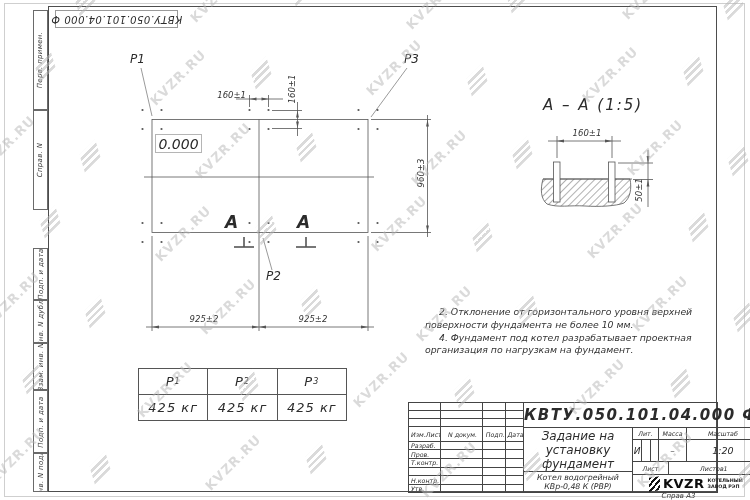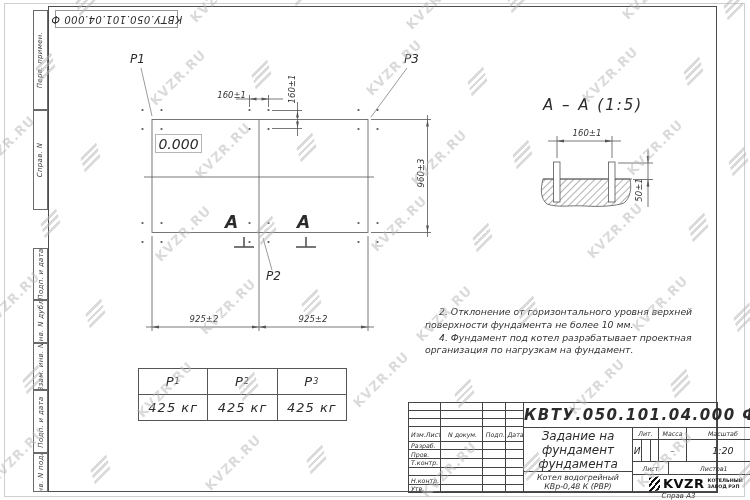--- a/index.html
+++ b/index.html
@@ -294,21 +294,21 @@
           <div class="tb-cell" style="width: 32px;">Утв.</div>
           <div class="tb-cell" style="width: 43px;"></div>
           <div class="tb-cell" style="width: 23px;"></div>
           <div class="tb-cell" style="width: 17px;"></div>
         </div>
       </div>
     <div id="tb-right" class="tbc">
       <div id="tb-desig">КВТУ.050.101.04.000  Ф</div>
       <div id="tb-bottom">
         <div id="tb-name">
-          <div id="tb-docname">Задание на фундамент фундамента</div>
+          <div id="tb-docname">Задание на установку фундамент</div>
           <div id="tb-product">Котел водогрейный КВр-0,48 К (РВР)</div>
         </div>
         <div id="tb-grid">
           <div class="lms" id="lms-h">
             <div style="width:26px">Лит.</div>
             <div style="width:28px">Масса</div>
             <div style="flex:1">Масштаб</div>
           </div>
           <div class="lms" id="lms-v">
             <div class="mini" style="width:9px">И</div>

